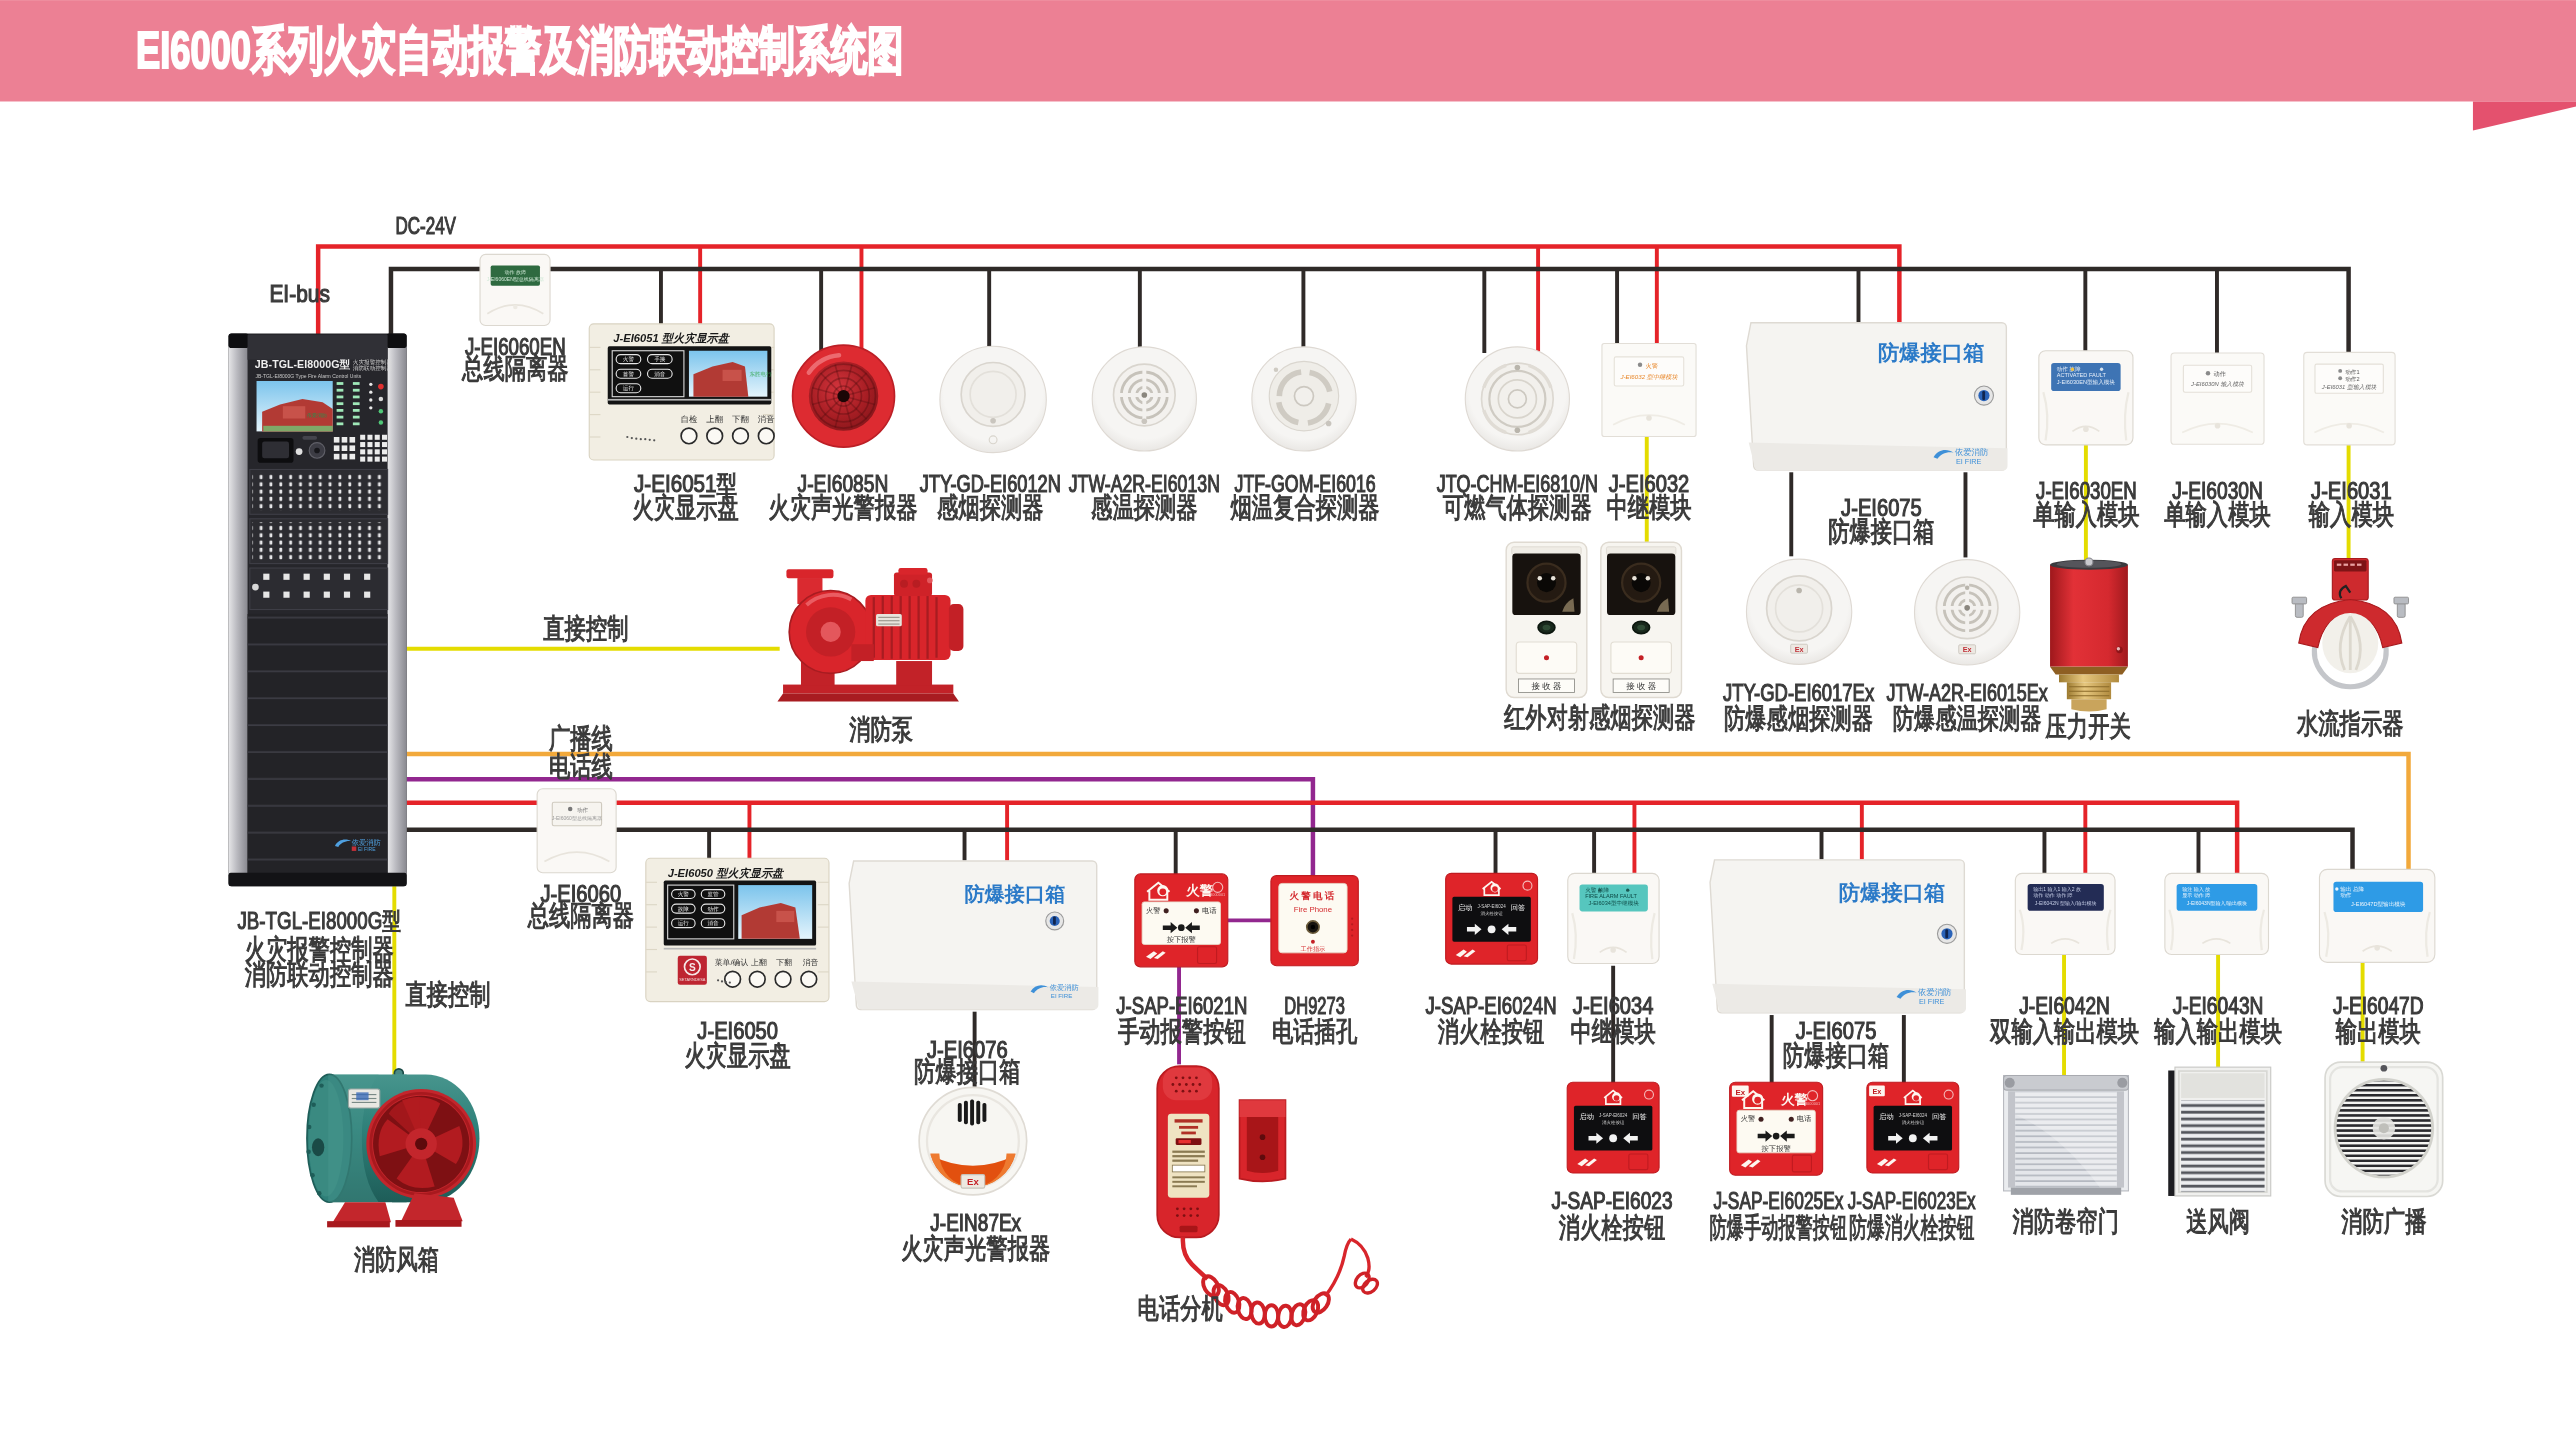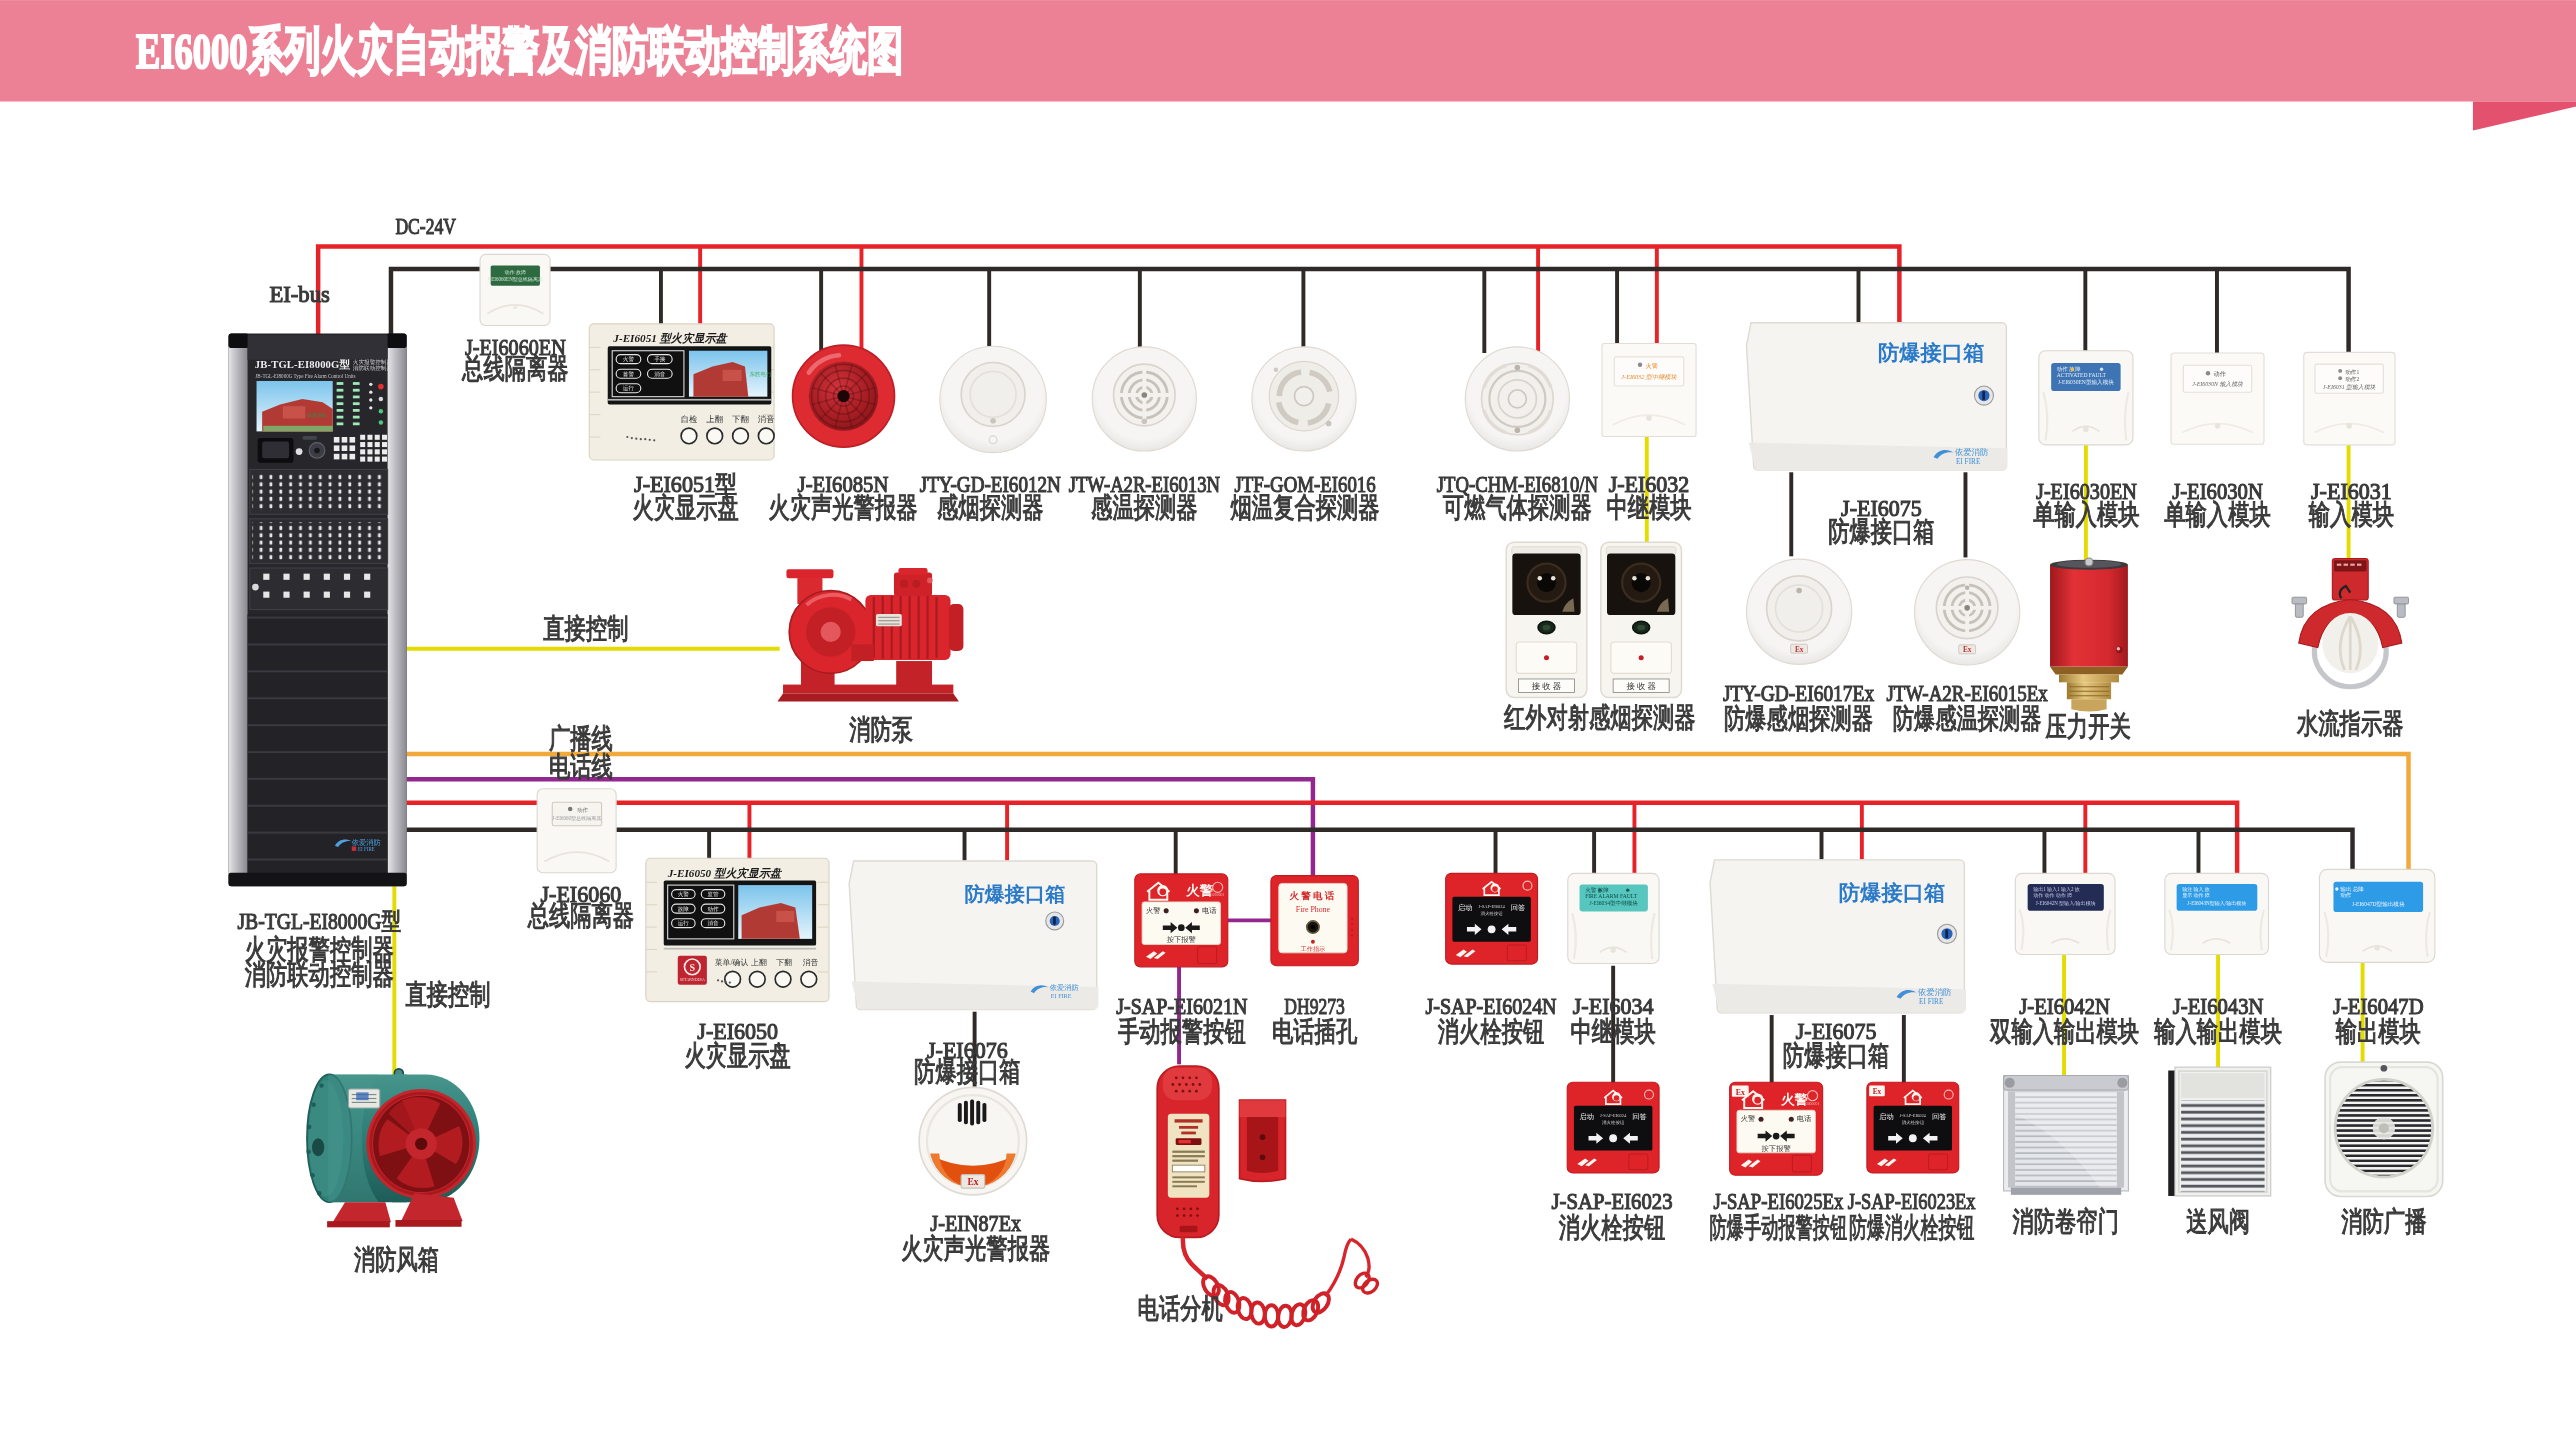--- a/index.html
+++ b/index.html
@@ -1,17 +1,17 @@
 <!DOCTYPE html>
 <html style="font-size:9px"><head>
 <meta charset="utf-8">
 <style>
 html,body{margin:0;padding:0;background:#fff;}
 #page{position:relative;width:2576px;height:1433px;background:#fff;overflow:hidden;
-font-family:Liberation Serif, serif;}
+font-family:Liberation Sans, sans-serif;}
 svg{display:block;}
 </style>
 </head>
 <body>
 <div id="page">
 <svg width="2576" height="1433" viewBox="0 0 4599 2558" xmlns="http://www.w3.org/2000/svg">
 <defs>
 <linearGradient id="rail" x1="0" y1="0" x2="1" y2="0">
   <stop offset="0" stop-color="#E6E6E8"></stop>
           <stop offset="0.45" stop-color="#B9B9BF"></stop>

